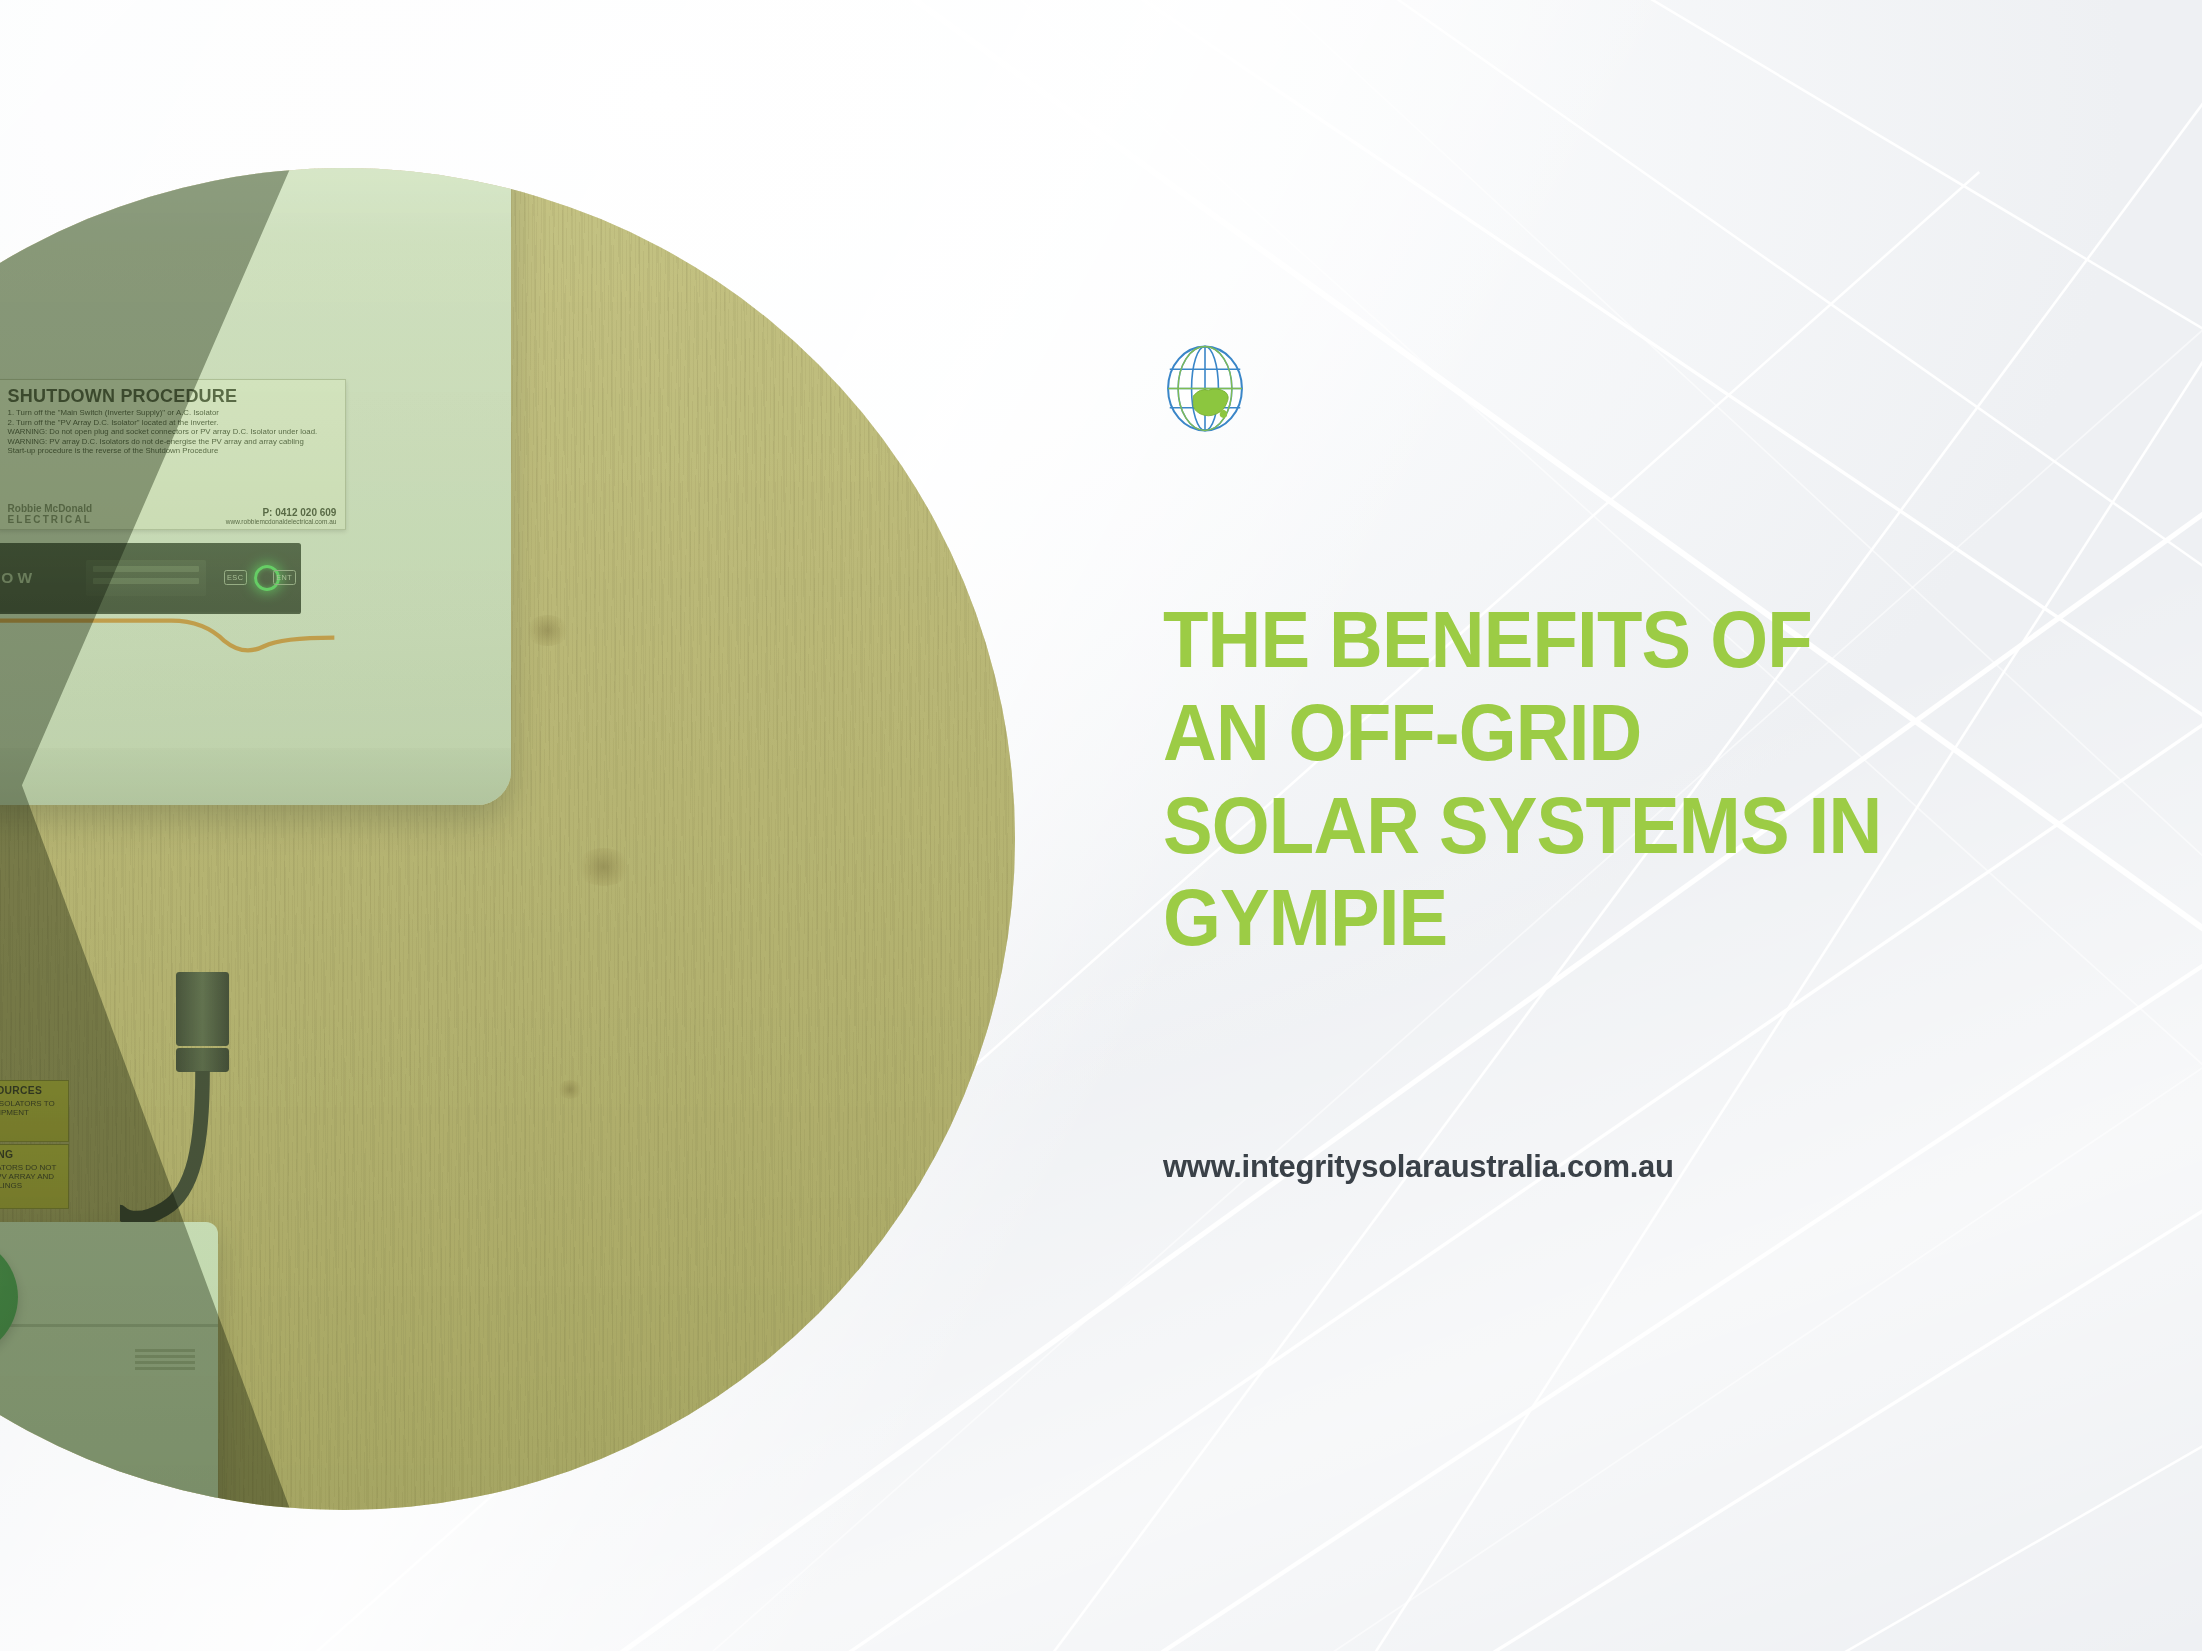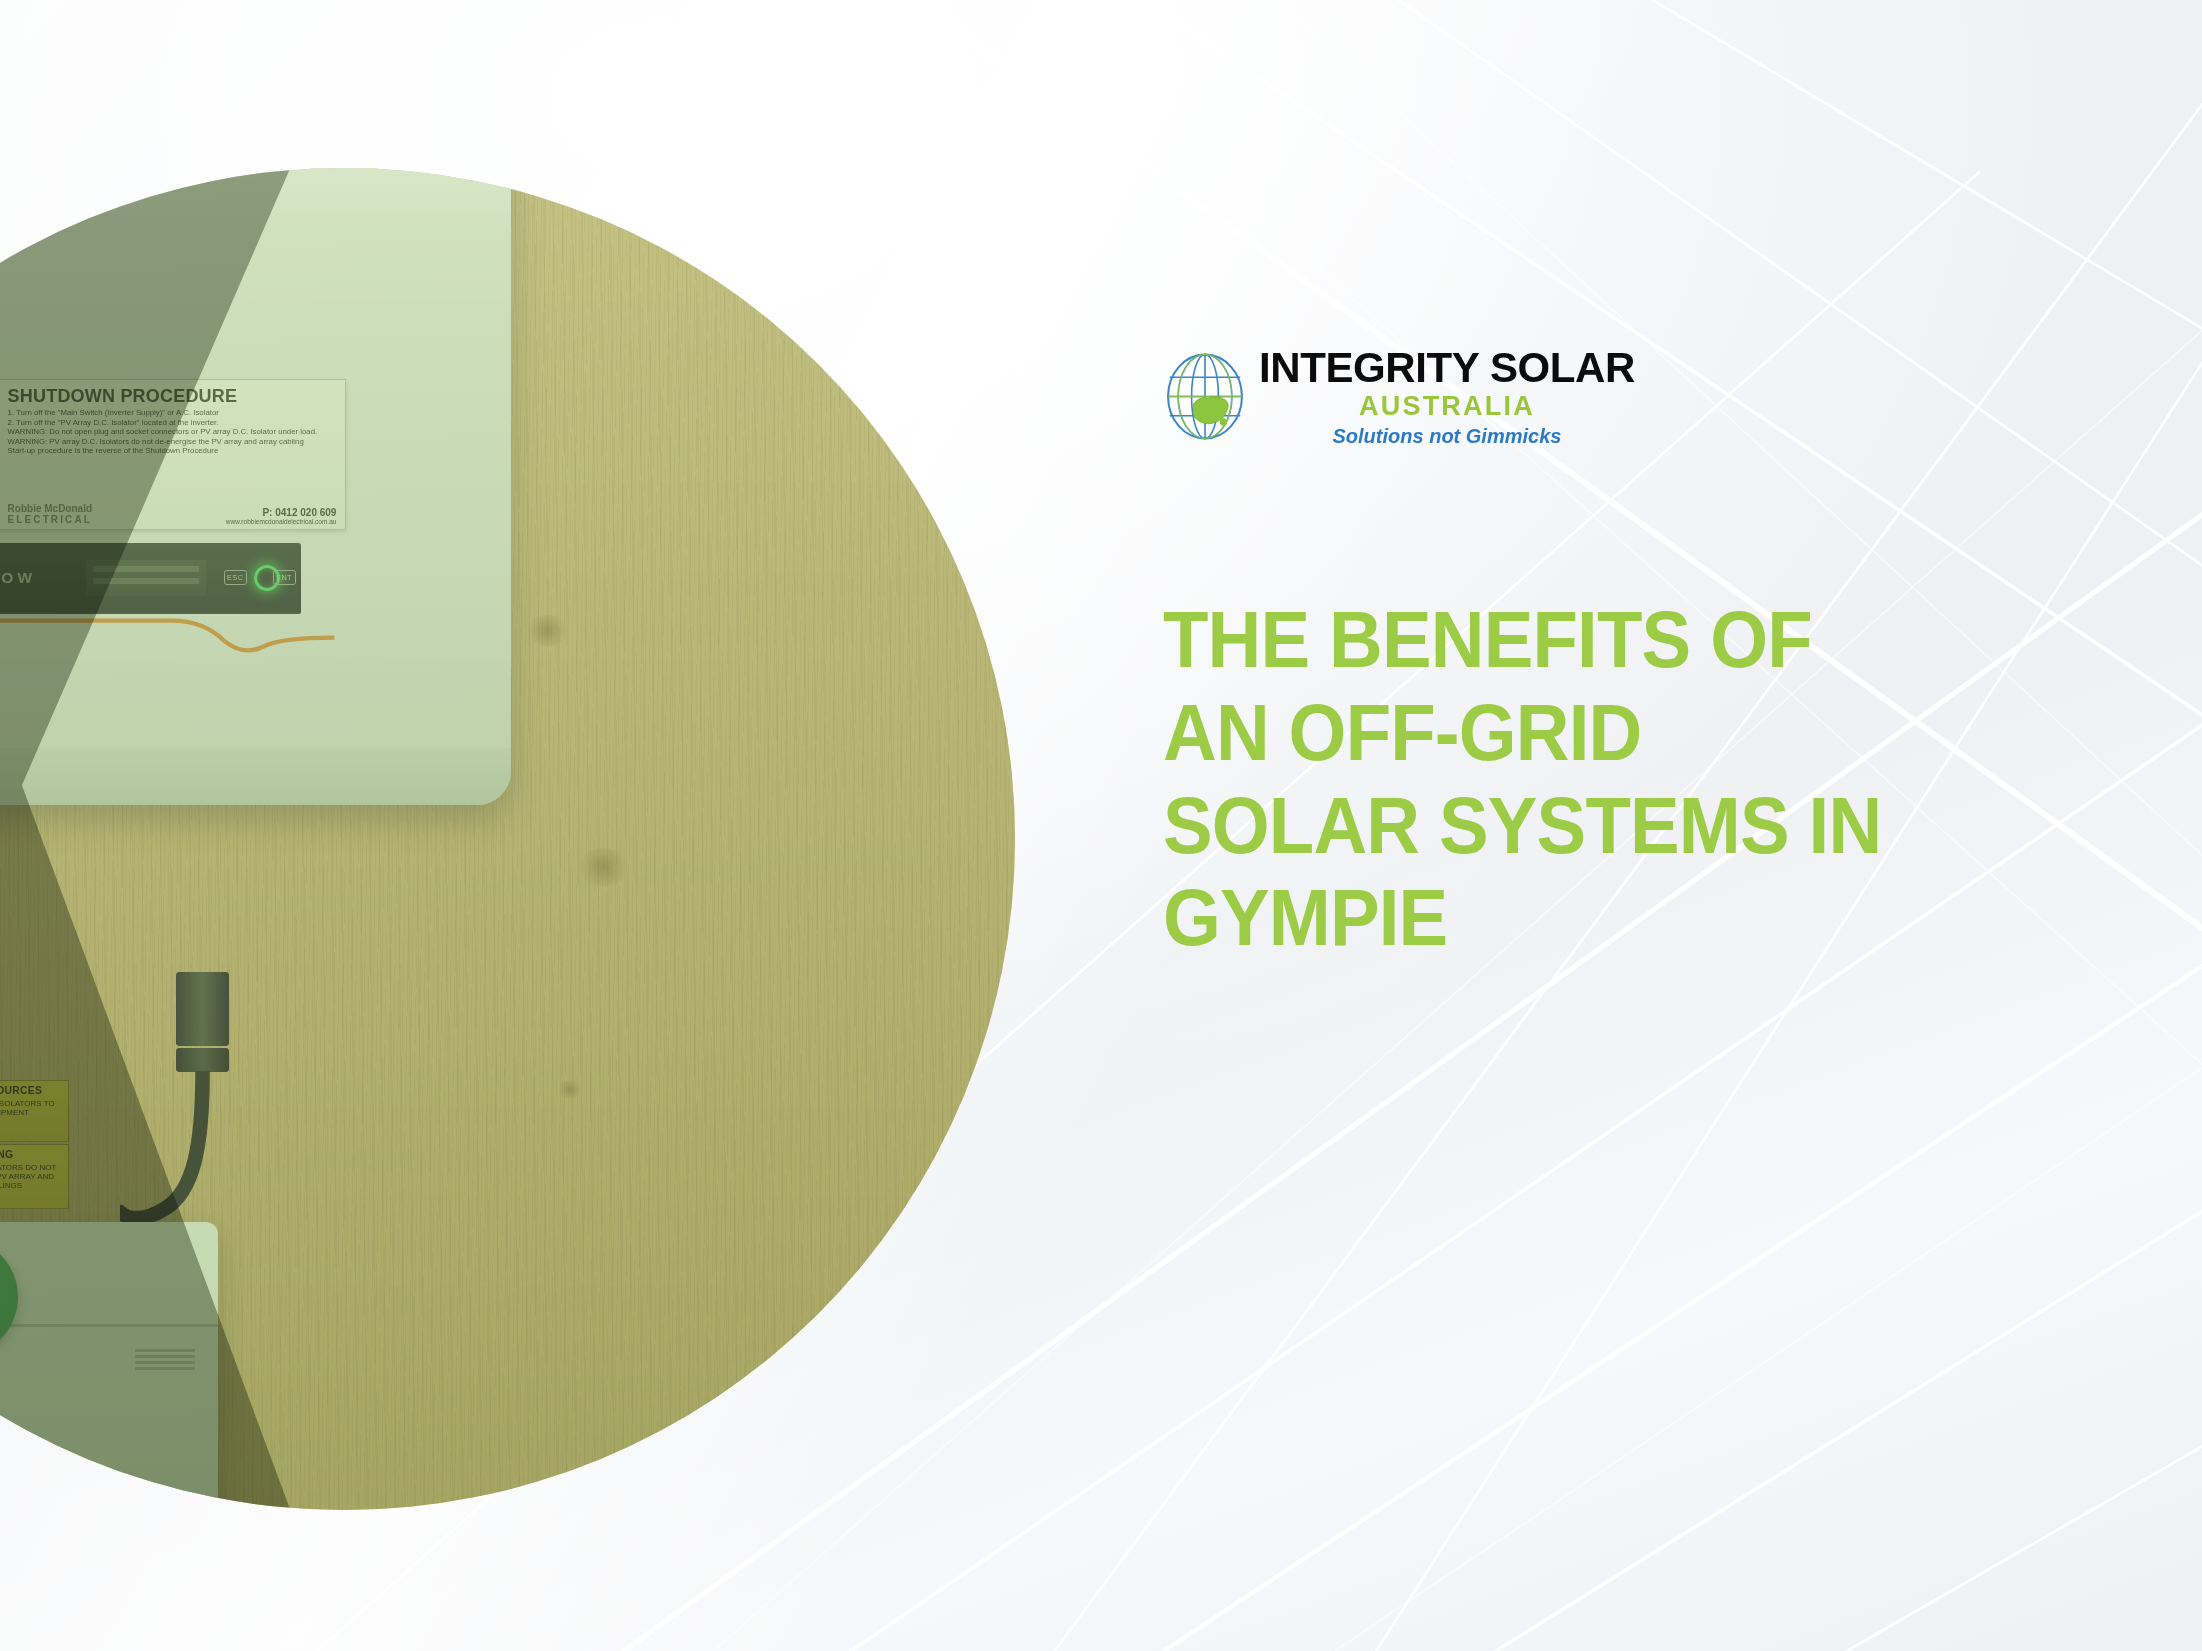--- a/index.html
+++ b/index.html
@@ -346,30 +346,26 @@
           <line x1="6" y1="53" x2="94" y2="53"></line>
           <line x1="8" y1="76" x2="92" y2="76"></line>
         </g>
         <g stroke="#8cc63f" stroke-width="1.6" fill="none" opacity=".85">
           <ellipse cx="50" cy="53" rx="32" ry="50"></ellipse>
           <line x1="6" y1="53" x2="94" y2="53"></line>
         </g>
         <path d="M36 62 q8 -10 18 -7 q10 -4 20 2 q6 5 2 13 q-3 9 -12 13 q-10 5 -20 0 q-9 -5 -8 -12 z" fill="#8cc63f" stroke="#76ad32" stroke-width="1"></path>
         <path d="M72 78 q6 3 4 8 q-4 4 -8 0 q-2 -5 4 -8 z" fill="#8cc63f"></path>
       </svg>
-      <div class="ltext">
-        <div class="l1">INTEGRITY SOLAR</div>
-        <div class="l2">AUSTRALIA</div>
-        <div class="l3">Solutions not Gimmicks</div>
-      </div>
     </div>
 
     <div class="headline">
       <span class="hl">THE BENEFITS OF</span>
       <span class="hl">AN OFF-GRID</span>
       <span class="hl">SOLAR SYSTEMS IN</span>
       <span class="hl">GYMPIE</span>
     </div>
 
+    <div class="url">www.integritysolaraustralia.com.au</div>
   </div>
 
 </div>
 
 
 </body></html>

